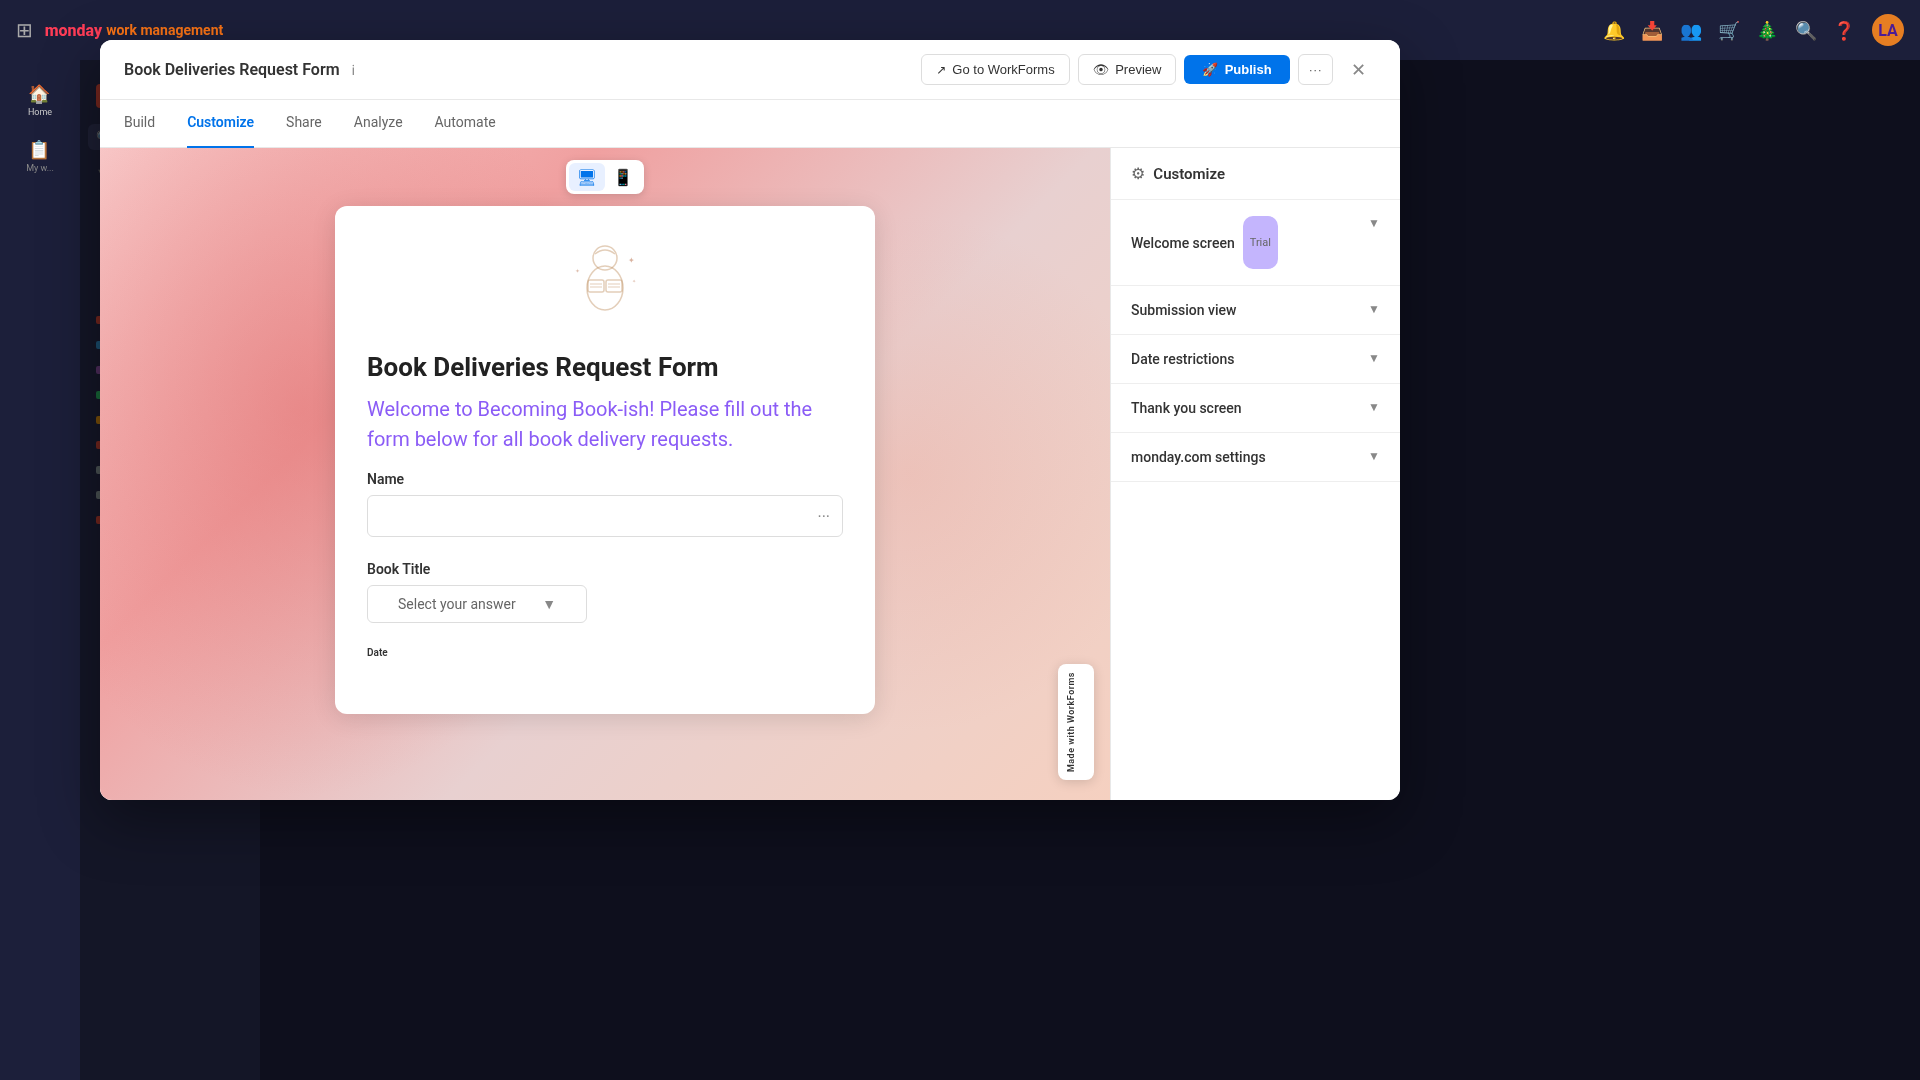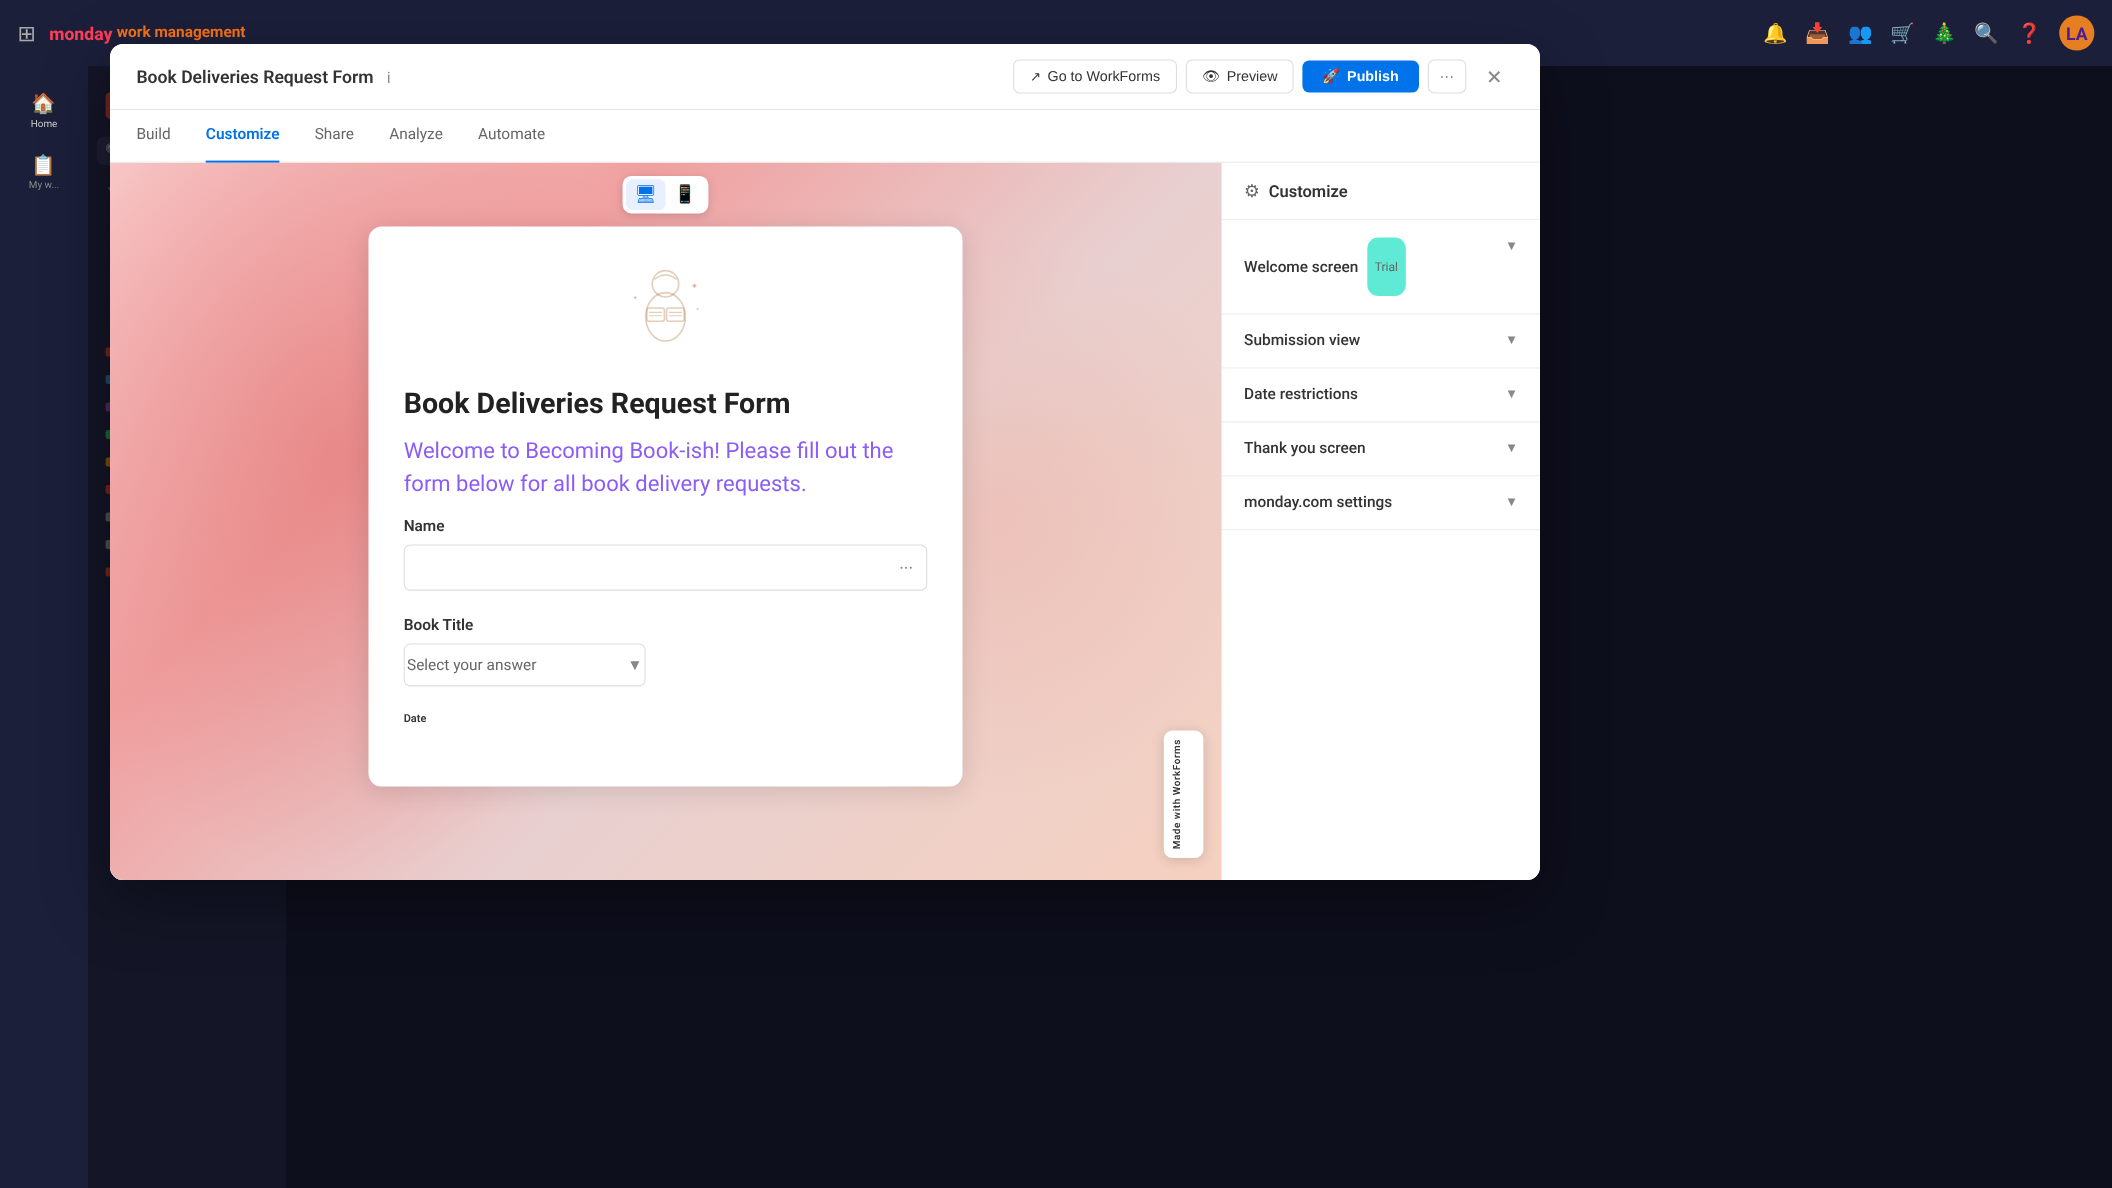--- a/index.html
+++ b/index.html
@@ -153,21 +153,21 @@
       z-index: 5;
     }
     .form-logo-area { display: flex; justify-content: center; margin-bottom: 24px; }
     .form-title { font-size: 26px; font-weight: 700; color: #222; margin-bottom: 12px; }
     .form-desc { font-size: 20px; color: #8b5cf6; margin-bottom: 17px; line-height: 1.5; }
     .form-field-label { font-size: 14px; font-weight: 600; color: #333; margin-bottom: 8px; }
     .form-field { margin-bottom: 24px; }
     .form-input-with-dots { display: flex; align-items: center; justify-content: space-between; width: 100%; padding: 10px 12px; border: 1px solid #ddd; border-radius: 6px; min-height: 42px; }
     .form-dots { color: #888; font-size: 16px; }
     .form-select {
-      width: 220px; padding: 10px 2px; border: 1px solid #ddd; border-radius: 6px;
+      width: 220px; padding: 10px 30px; border: 1px solid #ddd; border-radius: 6px;
       font-size: 14px; color: #666; background: #fff; cursor: pointer;
       display: flex; align-items: center; justify-content: space-between;
     }
     .form-select-chevron { color: #888; }
     .form-date-label { font-size: 10px; font-weight: 600; color: #333; margin-bottom: 8px; }
 
     
     .workforms-badge {
       position: absolute; right: 16px; bottom: 20px;
       background: #fff; border-radius: 8px;
@@ -199,21 +199,21 @@
       border-bottom: 1px solid #eee;
     }
     .accordion-header {
       padding: 16px 20px; display: flex; align-items: flex-start; justify-content: space-between;
       cursor: pointer;
     }
     .accordion-label { font-size: 14px; color: #333; font-weight: 500; }
     .accordion-chevron { color: #888; font-size: 12px; }
     .accordion-badge {
       font-size: 11px; padding: 20px 7px; border-radius: 10px;
-      background: #5eead4; color: #666; margin-left: 8px;
+      background: #c4b5fd; color: #666; margin-left: 8px;
     }
     .accordion-label-row { display: flex; align-items: center; }
   </style>
 </head>
 <body>
 
 <div class="app-bg"></div>
 
 <div class="top-nav">
   <div class="top-nav-grid">⊞</div>

